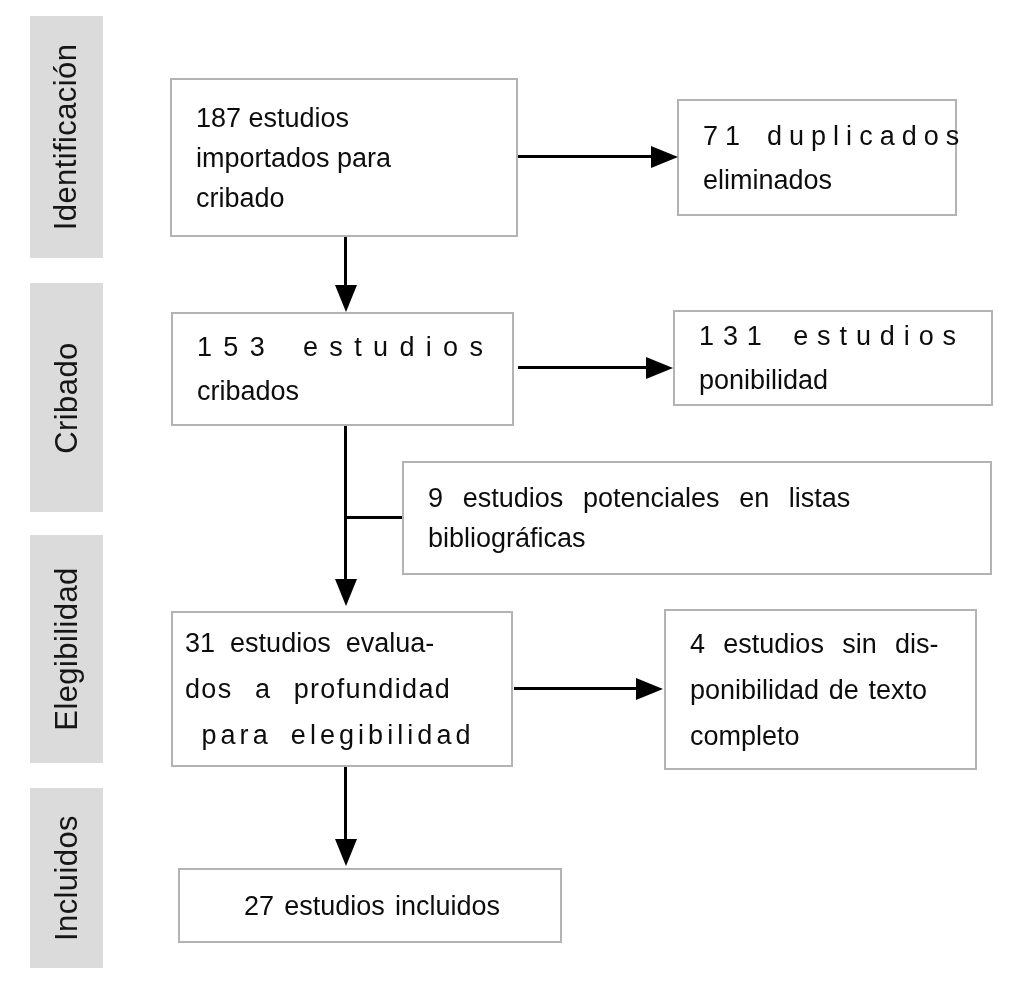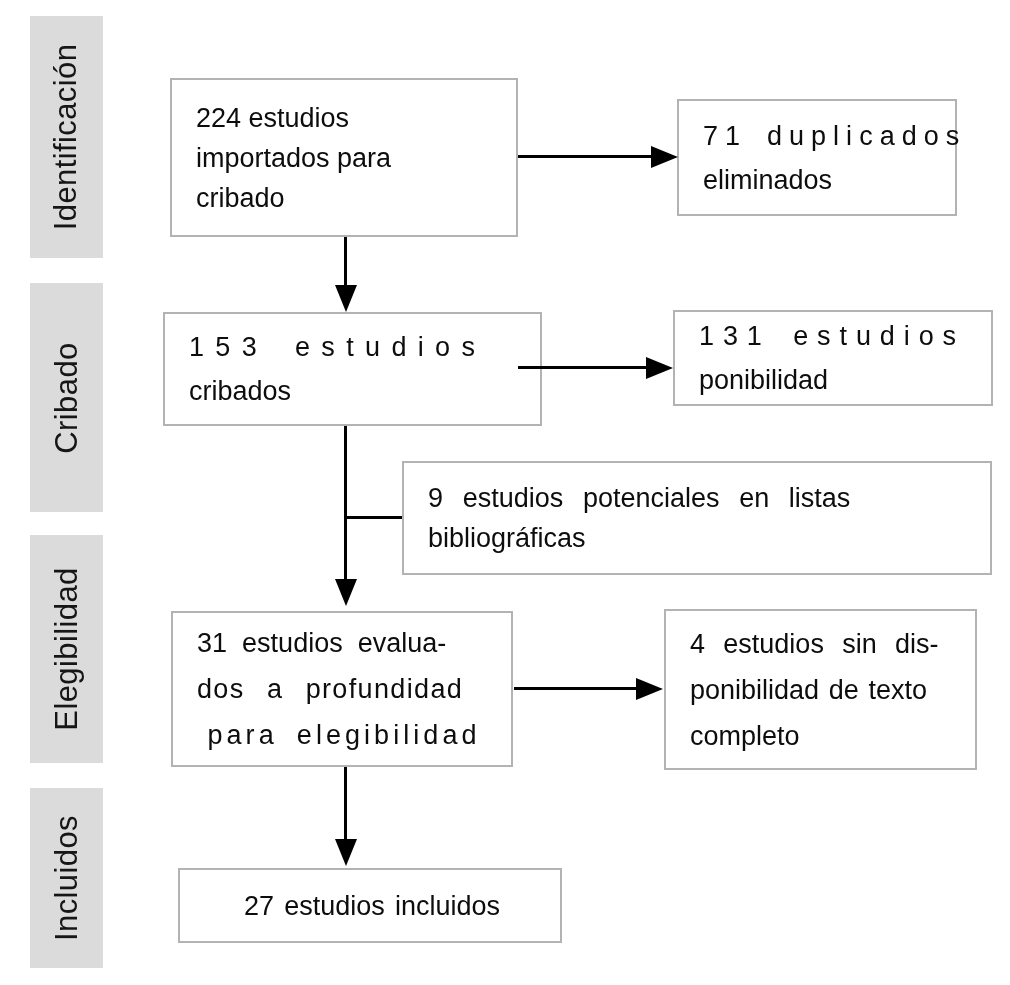--- a/index.html
+++ b/index.html
@@ -59,46 +59,46 @@
     <span>Cribado</span>
   </div>
   <div class="stage" style="top:535px;height:228px;">
     <span>Elegibilidad</span>
   </div>
   <div class="stage" style="top:788px;height:180px;">
     <span>Incluidos</span>
   </div>
 
   <div class="fbox" style="left:170px;top:78px;width:348px;height:159px;">
-    <div class="ln">224 estudios</div>
+    <div class="ln">187 estudios</div>
     <div class="ln">importados para</div>
     <div class="ln">cribado</div>
   </div>
 
   <div class="fbox lh44" style="left:677px;top:99px;width:280px;height:117px;">
     <div class="ln sp-dup">71 duplicados</div>
     <div class="ln">eliminados</div>
   </div>
 
-  <div class="fbox lh44" style="left:163px;top:312px;width:379px;height:114px;">
+  <div class="fbox lh44" style="left:171px;top:312px;width:343px;height:114px;">
     <div class="ln sp-153">153 estudios</div>
     <div class="ln">cribados</div>
   </div>
 
   <div class="fbox lh44" style="left:673px;top:310px;width:320px;height:96px;">
     <div class="ln sp-131">131 estudios</div>
     <div class="ln">ponibilidad</div>
   </div>
 
   <div class="fbox" style="left:402px;top:461px;width:590px;height:114px;">
     <div class="ln sp-pot">9 estudios potenciales en listas</div>
     <div class="ln">bibliográficas</div>
   </div>
 
-  <div class="fbox lh46" style="left:171px;top:611px;width:342px;height:156px;">
+  <div class="fbox lh46" style="left:171px;top:611px;width:342px;height:156px;padding-left:12px;">
     <div class="ln sp-ev1">31 estudios evalua-</div>
     <div class="ln sp-ev2">dos a profundidad</div>
     <div class="ln sp-ev3">para elegibilidad</div>
   </div>
 
   <div class="fbox lh46" style="left:664px;top:609px;width:313px;height:161px;">
     <div class="ln sp-ft1">4 estudios sin dis-</div>
     <div class="ln sp-ft2">ponibilidad de texto</div>
     <div class="ln">completo</div>
   </div>

